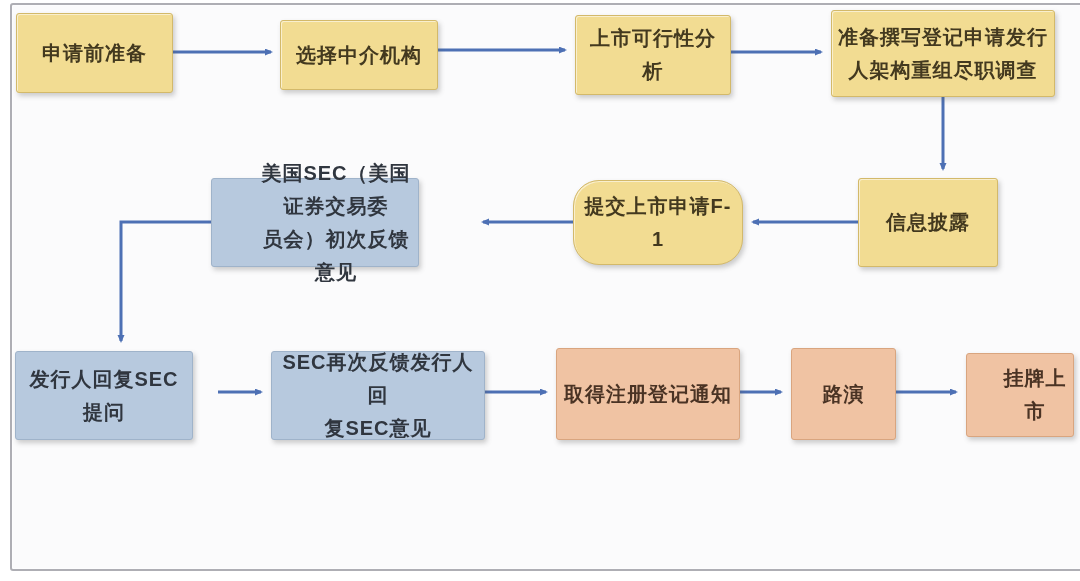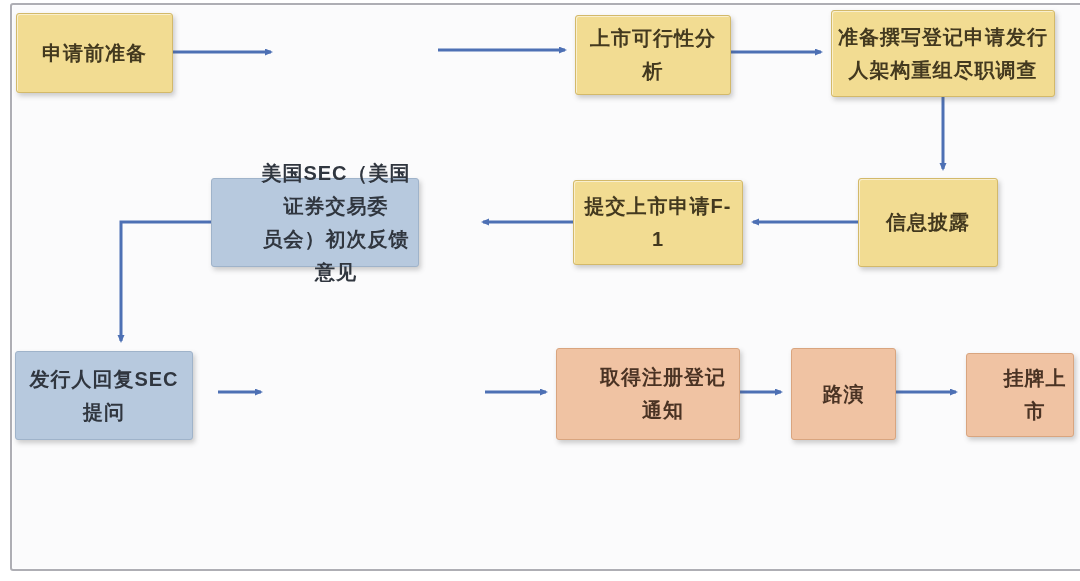--- a/index.html
+++ b/index.html
@@ -90,34 +90,37 @@
       <polyline points="203,222 113,222 113,341" marker-end="url(#ah)"></polyline>
       <line x1="210" y1="392" x2="253" y2="392" marker-end="url(#ah)"></line>
       <line x1="477" y1="392" x2="538" y2="392" marker-end="url(#ah)"></line>
       <line x1="732" y1="392" x2="773" y2="392" marker-end="url(#ah)"></line>
       <line x1="888" y1="392" x2="948" y2="392" marker-end="url(#ah)"></line>
     </g>
   </svg>
 
   <div class="node yellow" style="left:8px; top:13px; width:157px; height:80px;">申请前准备</div>
 
+  <div class="node yellow" style="left:272px; top:20px; width:158px; height:70px;">选择中介机构</div>
 
   <div class="node yellow" style="left:567px; top:15px; width:156px; height:80px;">上市可行性分析</div>
 
   <div class="node yellow" style="left:823px; top:10px; width:224px; height:87px;">准备撰写登记申请发行
 人架构重组尽职调查</div>
 
   <div class="node yellow" style="left:850px; top:178px; width:140px; height:89px;">信息披露</div>
 
-  <div class="node yellow" style="left:565px; top:180px; width:170px; height:85px;">提交上市申请F-1</div>
+  <div class="node yellow" style="left:565px; top:180px; width:170px; height:85px;border-radius:26px;">提交上市申请F-1</div>
 
   <div class="node blue" style="left:203px; top:178px; width:208px; height:89px;padding-left:48px;">美国SEC（美国证券交易委
 员会）初次反馈意见</div>
 
   <div class="node blue" style="left:7px; top:351px; width:178px; height:89px;">发行人回复SEC提问</div>
 
+  <div class="node blue" style="left:263px; top:351px; width:214px; height:89px;">SEC再次反馈发行人回
+复SEC意见</div>
 
-  <div class="node orange" style="left:548px; top:348px; width:184px; height:92px;padding-left:36px;">取得注册登记通知</div>
+  <div class="node orange" style="left:548px; top:348px; width:184px; height:92px;">取得注册登记通知</div>
 
   <div class="node orange" style="left:783px; top:348px; width:105px; height:92px;">路演</div>
 
   <div class="node orange" style="left:958px; top:353px; width:108px; height:84px;padding-left:36px;">挂牌上市</div>
 </div>
 
 </body></html>

